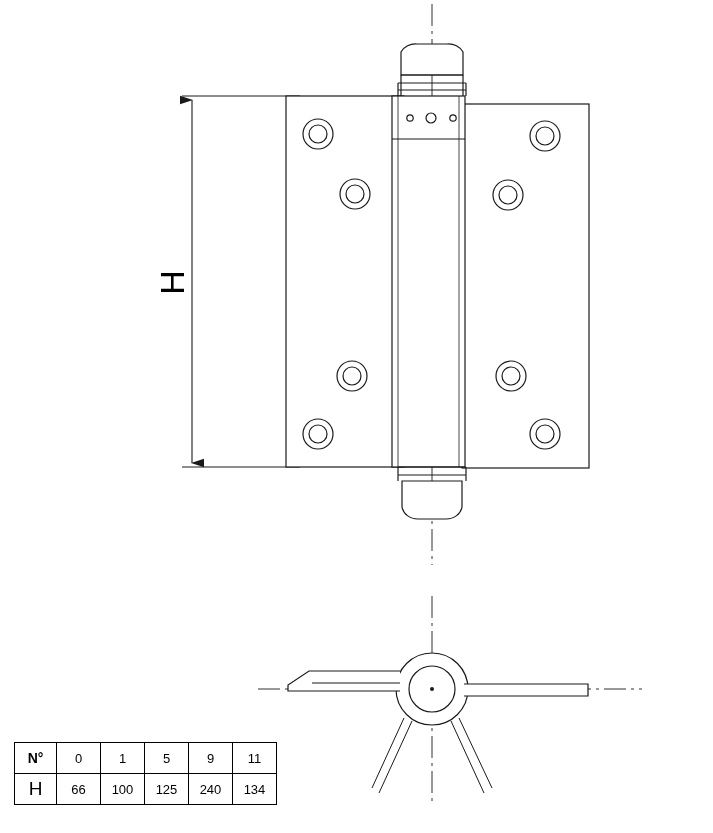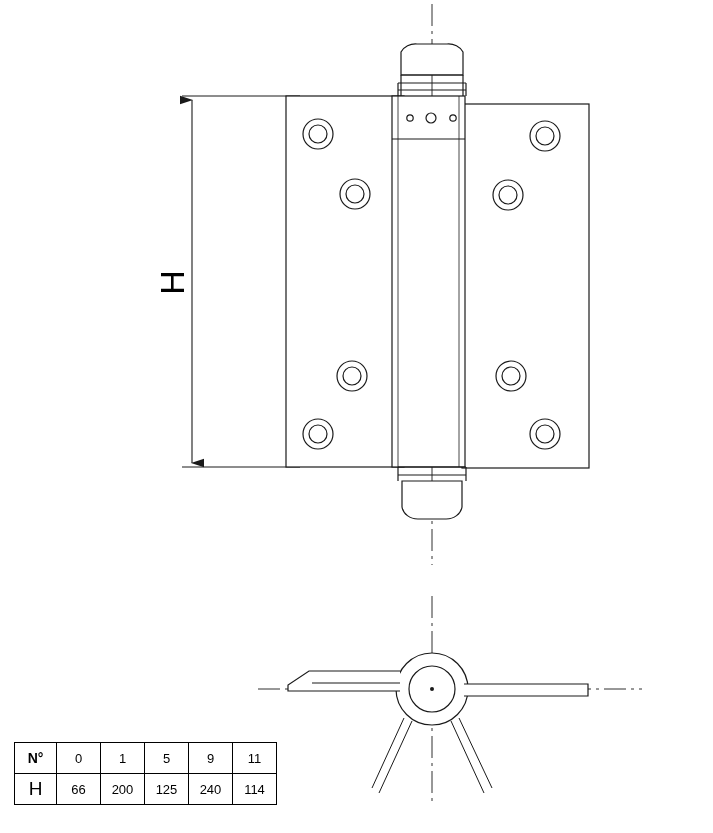--- a/index.html
+++ b/index.html
@@ -218,21 +218,21 @@
         <td class="hdr-cell">N°</td>
         <td class="val-cell">0</td>
         <td class="val-cell">1</td>
         <td class="val-cell">5</td>
         <td class="val-cell">9</td>
         <td class="val-cell">11</td>
       </tr>
       <tr>
         <td class="row-label">H</td>
         <td class="val-cell">66</td>
-        <td class="val-cell">200</td>
+        <td class="val-cell">100</td>
         <td class="val-cell">125</td>
         <td class="val-cell">240</td>
-        <td class="val-cell">114</td>
+        <td class="val-cell">134</td>
       </tr>
     </tbody>
   </table>
 
 </div>
 
 </body></html>

